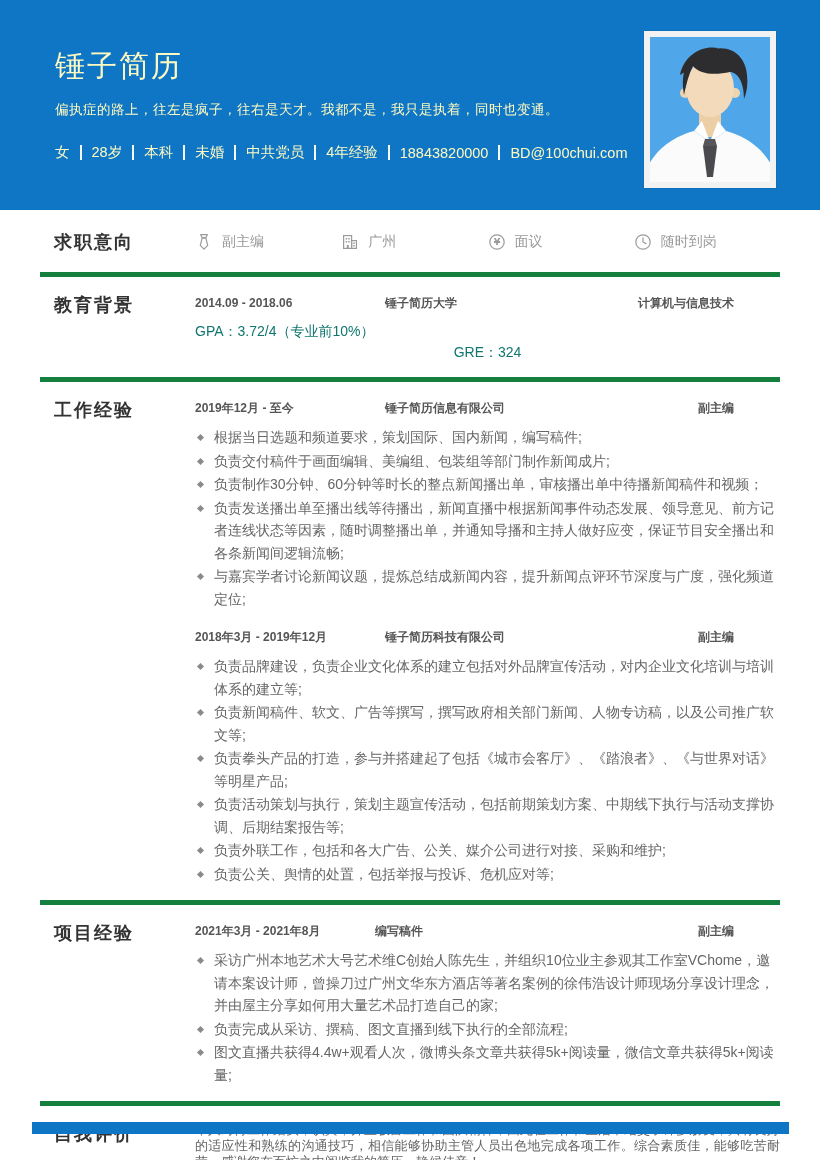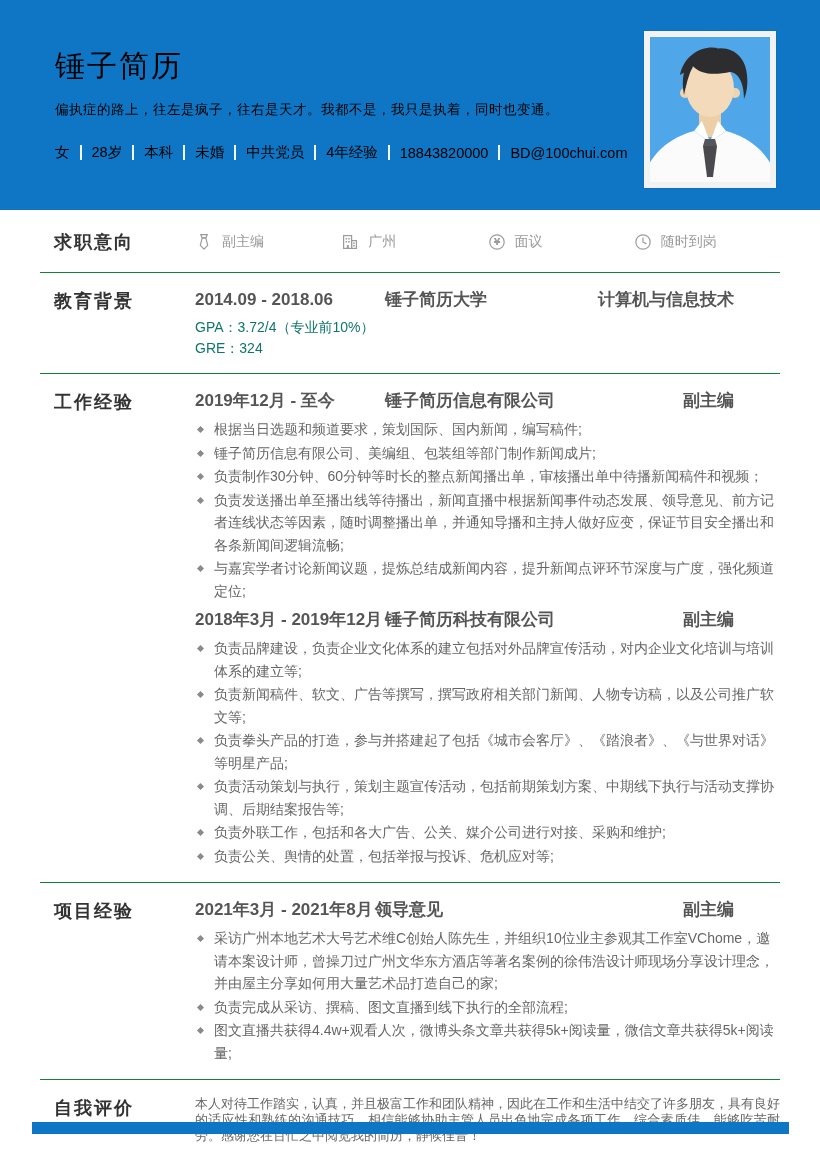--- a/index.html
+++ b/index.html
@@ -13,21 +13,21 @@
     margin: 0 auto;
     background: #ffffff;
     overflow: hidden;
   }
 
   
   .header {
     position: relative;
     height: 210px;
     background: #0e76c4;
-    color: #000000;
+    color: #fef9c3;
     padding: 0 0 0 55px;
   }
   .name { padding-top: 46px; font-size: 30px; font-weight: 500; letter-spacing: 2px; }
   .tagline { margin-top: 14px; font-size: 13.5px; letter-spacing: 0.5px; }
   .info-row { margin-top: 24px; display: flex; align-items: center; font-size: 14.5px; }
   .info-sep { width: 2px; height: 15px; background: rgba(255,255,255,0.95); margin: 0 10px; }
 
   .photo {
     position: absolute;
     top: 31px;
@@ -38,21 +38,21 @@
     padding: 6px;
     box-shadow: 0 0 0 1px rgba(0,0,0,0.05);
   }
   .photo svg { display: block; width: 100%; height: 100%; }
 
   
   .body { padding: 0 40px; }
 
   .section {
     display: flex;
-    border-bottom: 1px solid #15803d;
+    border-bottom: 5px solid #15803d;
     padding: 16px 0 14px 0;
   }
   .section:last-child { border-bottom: none; }
   .section-title {
     width: 155px;
     flex-shrink: 0;
     padding-left: 14px;
     font-size: 18px;
     font-weight: 700;
     color: #333333;
@@ -61,21 +61,21 @@
   }
   .section-content { flex: 1; min-width: 0; }
 
   
   .section.intent { padding: 20px 0 18px 0; }
   .intent-items { flex: 1; display: flex; align-items: center; }
   .intent-item { flex: 1; display: flex; align-items: center; gap: 9px; color: #999999; font-size: 14px; }
   .intent-item svg { display: block; }
 
   
-  .row3 { display: flex; align-items: baseline; font-size: 17px; font-weight: 700; color: #555555; line-height: 21px; }
+  .row3 { display: flex; align-items: baseline; font-size: 12px; font-weight: 700; color: #555555; line-height: 21px; }
   .col-period { width: 190px; flex-shrink: 0; }
   .col-main { flex: 1; min-width: 0; }
   .col-right { flex-shrink: 0; text-align: left; padding-right: 46px; }
 
   .edu-detail { margin-top: 7px; font-size: 14px; color: #0f766e; line-height: 21px; }
 
   
   ul.bullets { list-style: none; margin-top: 7px; }
   ul.bullets li {
     position: relative;
@@ -89,21 +89,21 @@
     content: "";
     position: absolute;
     left: 3px;
     top: 9px;
     width: 5px;
     height: 5px;
     background: #8a8a8a;
     transform: rotate(45deg);
   }
 
-  .job + .job { margin-top: 7px; }
+  .job + .job { margin-top: 17px; }
 
   .eval-text { font-size: 13px; color: #666666; line-height: 16px; text-align: justify; }
 
   
   .footer-bar {
     position: absolute;
     left: 32px;
     right: 31px;
     bottom: 26px;
     height: 12px;
@@ -215,37 +215,37 @@
 
     <div class="section">
       <div class="section-title">教育背景</div>
       <div class="section-content">
         <div class="row3">
           <span class="col-period">2014.09 - 2018.06</span>
           <span class="col-main">锤子简历大学</span>
           <span class="col-right">计算机与信息技术</span>
         </div>
         <div class="edu-detail">GPA：3.72/4（专业前10%）</div>
-        <div class="edu-detail" style="margin-top:0;">GRE：324</div>
+        <div class="edu-detail" style="margin-top:0;text-align:center;">GRE：324</div>
       </div>
     </div>
 
     <div class="section">
       <div class="section-title">工作经验</div>
       <div class="section-content">
 
         <div class="job">
           <div class="row3">
             <span class="col-period">2019年12月 - 至今</span>
             <span class="col-main">锤子简历信息有限公司</span>
             <span class="col-right">副主编</span>
           </div>
           <ul class="bullets">
             <li>根据当日选题和频道要求，策划国际、国内新闻，编写稿件;</li>
-            <li>锤子简历信息有限公司、美编组、包装组等部门制作新闻成片;</li>
+            <li>负责交付稿件于画面编辑、美编组、包装组等部门制作新闻成片;</li>
             <li>负责制作30分钟、60分钟等时长的整点新闻播出单，审核播出单中待播新闻稿件和视频；</li>
             <li>负责发送播出单至播出线等待播出，新闻直播中根据新闻事件动态发展、领导意见、前方记者连线状态等因素，随时调整播出单，并通知导播和主持人做好应变，保证节目安全播出和各条新闻间逻辑流畅;</li>
             <li>与嘉宾学者讨论新闻议题，提炼总结成新闻内容，提升新闻点评环节深度与广度，强化频道定位;</li>
           </ul>
         </div>
 
         <div class="job">
           <div class="row3">
             <span class="col-period">2018年3月 - 2019年12月</span>
             <span class="col-main">锤子简历科技有限公司</span>
@@ -263,21 +263,21 @@
 
       </div>
     </div>
 
     <div class="section">
       <div class="section-title">项目经验</div>
       <div class="section-content">
         <div class="job">
           <div class="row3">
             <span class="col-period" style="width:180px">2021年3月 - 2021年8月</span>
-            <span class="col-main">领导意见</span>
+            <span class="col-main">编写稿件</span>
             <span class="col-right">副主编</span>
           </div>
           <ul class="bullets">
             <li>采访广州本地艺术大号艺术维C创始人陈先生，并组织10位业主参观其工作室VChome，邀请本案设计师，曾操刀过广州文华东方酒店等著名案例的徐伟浩设计师现场分享设计理念，并由屋主分享如何用大量艺术品打造自己的家;</li>
             <li>负责完成从采访、撰稿、图文直播到线下执行的全部流程;</li>
             <li>图文直播共获得4.4w+观看人次，微博头条文章共获得5k+阅读量，微信文章共获得5k+阅读量;</li>
           </ul>
         </div>
       </div>
     </div>

